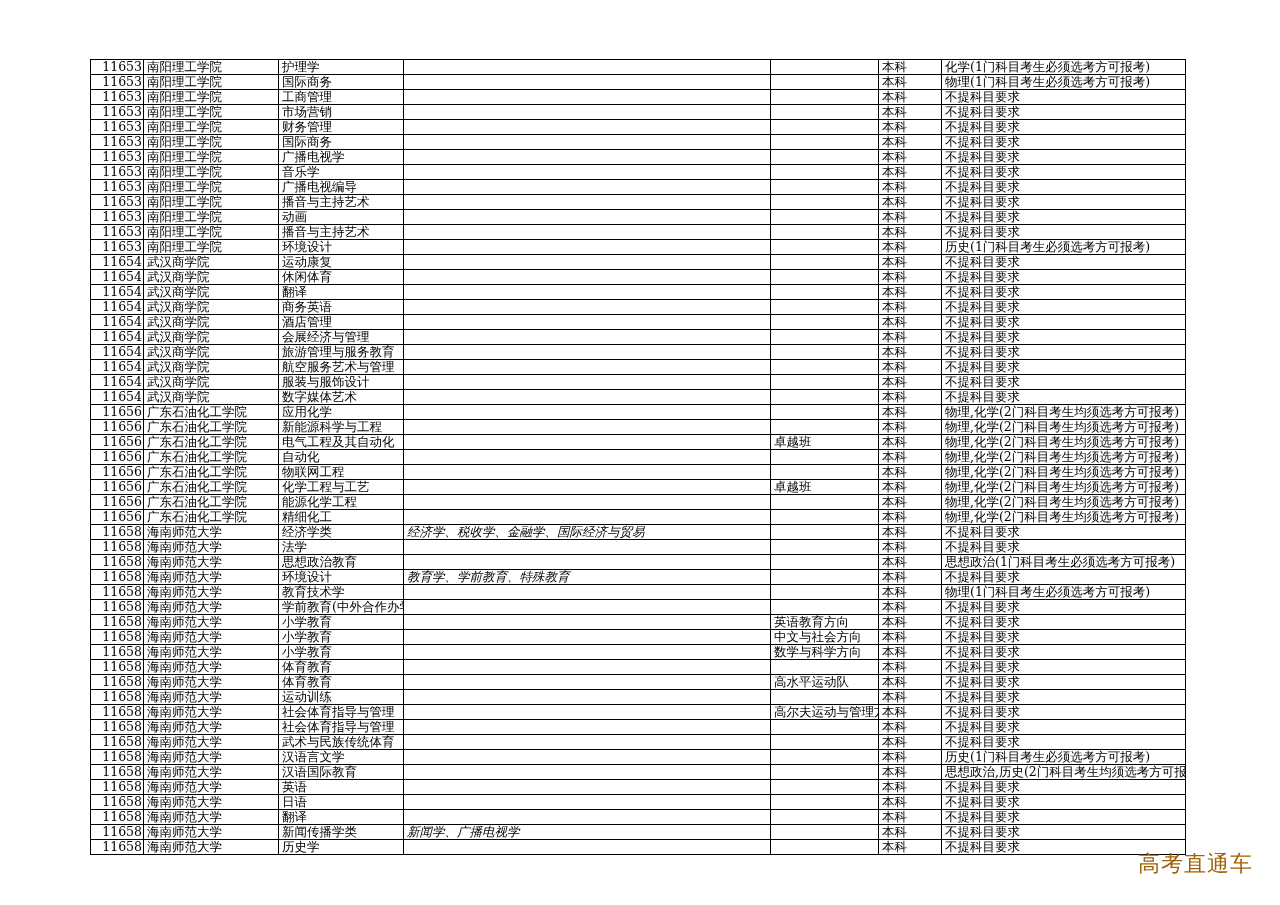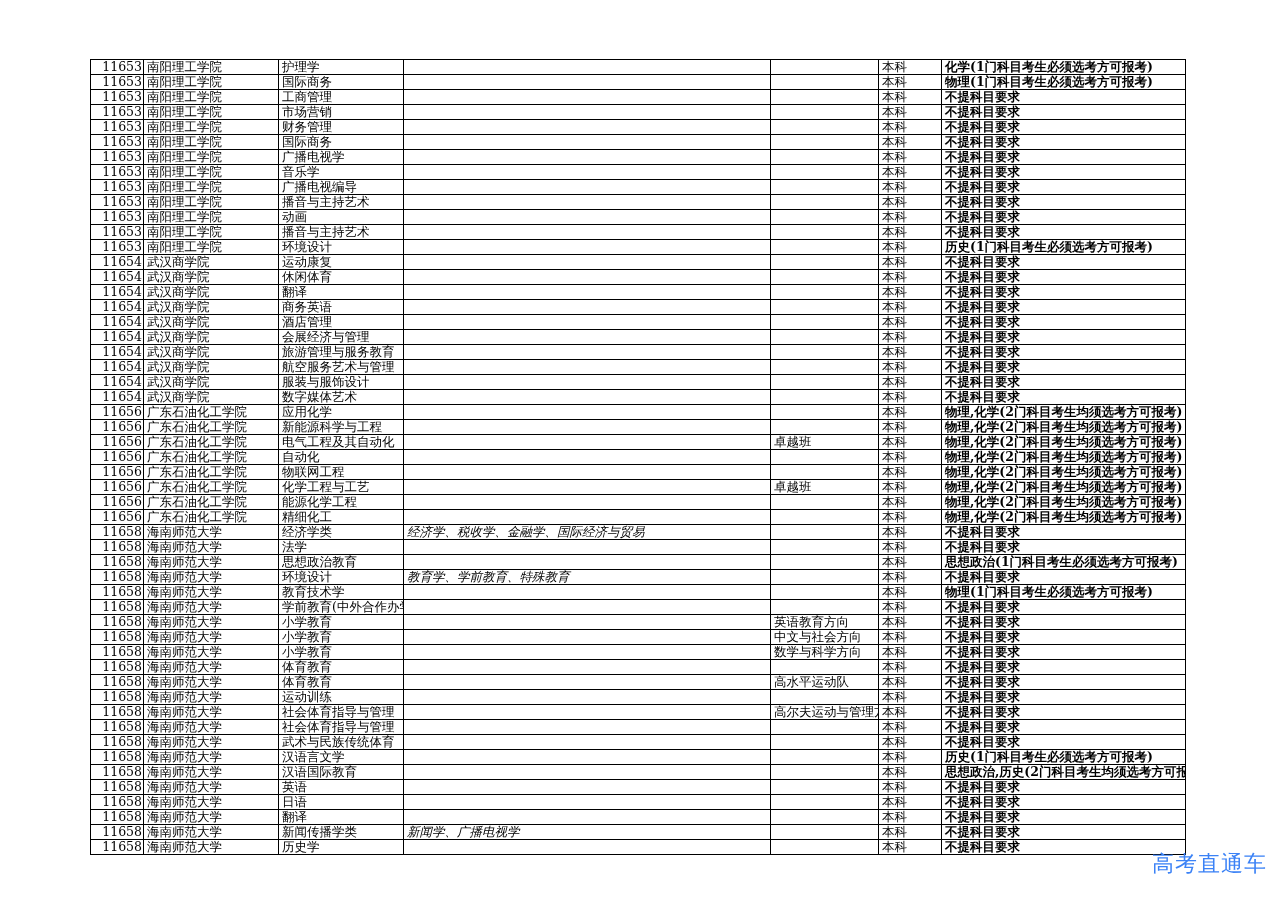--- a/index.html
+++ b/index.html
@@ -41,29 +41,28 @@
   td.col-included_majors {
     overflow: hidden;
     font-style: italic;
   }
   td.col-note {
     white-space: normal;
     padding-left: 2px;
   }
   td.col-subject_requirement {
     overflow: visible;
-    font-weight: bold;
   }
   .watermark {
     position: absolute;
     top: 849px;
-    right: 13px;
+    right: 27px;
     font-family: "DejaVu Sans", "Liberation Sans", sans-serif;
     font-size: 22px;
-    color: #3b82f6;
+    color: #a16207;
     letter-spacing: 1px;
     white-space: nowrap;
   }
 </style>
 </head>
 <body>
 
 <table class="sheet">
   <colgroup>
     <col style="width:53px">

